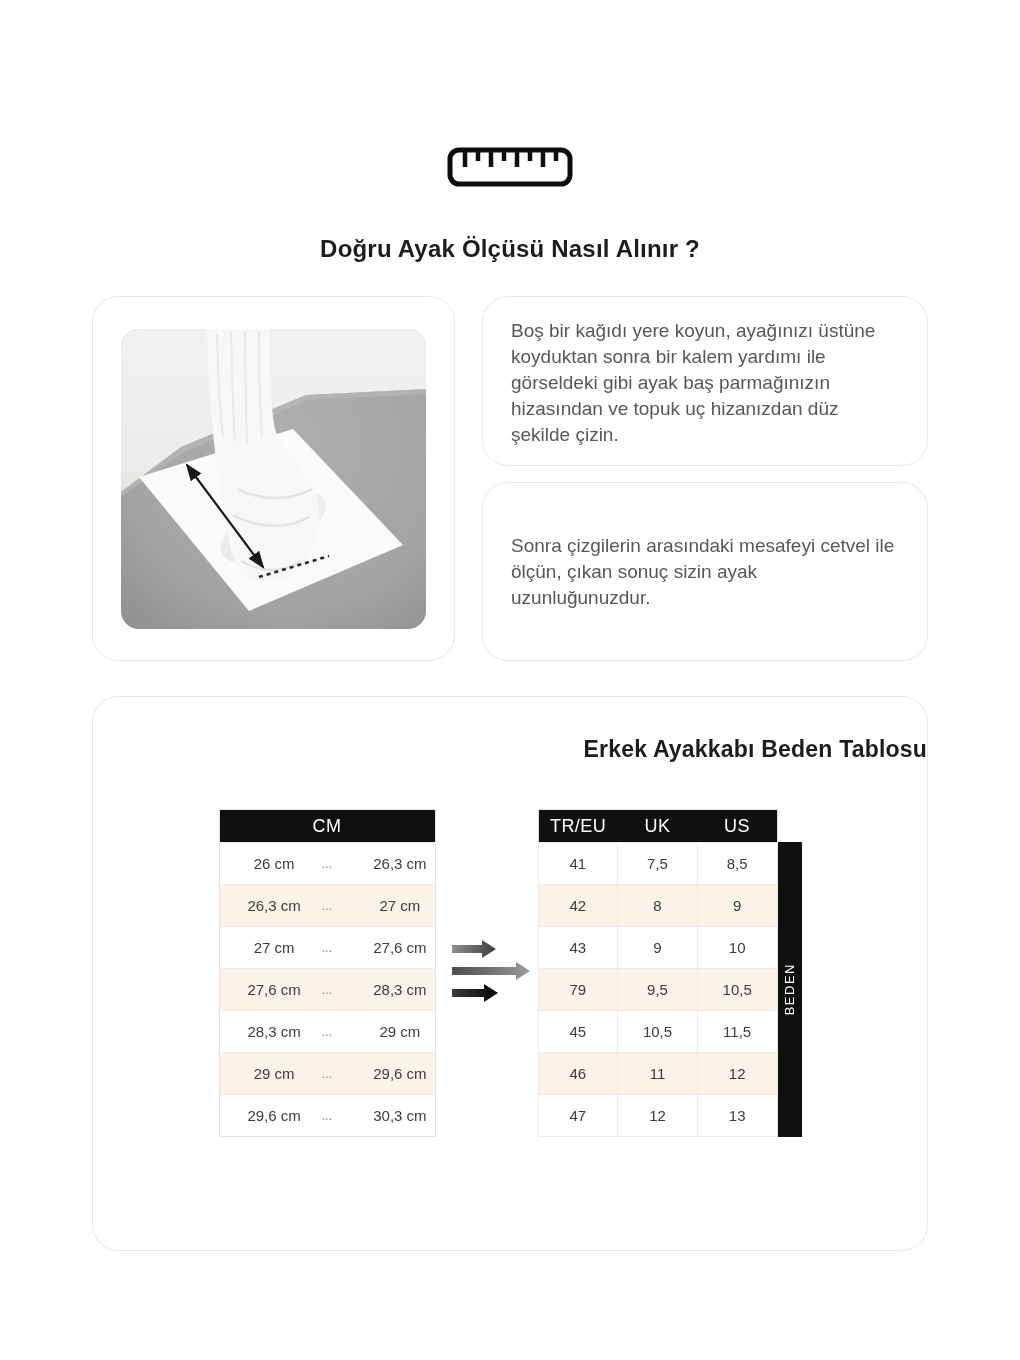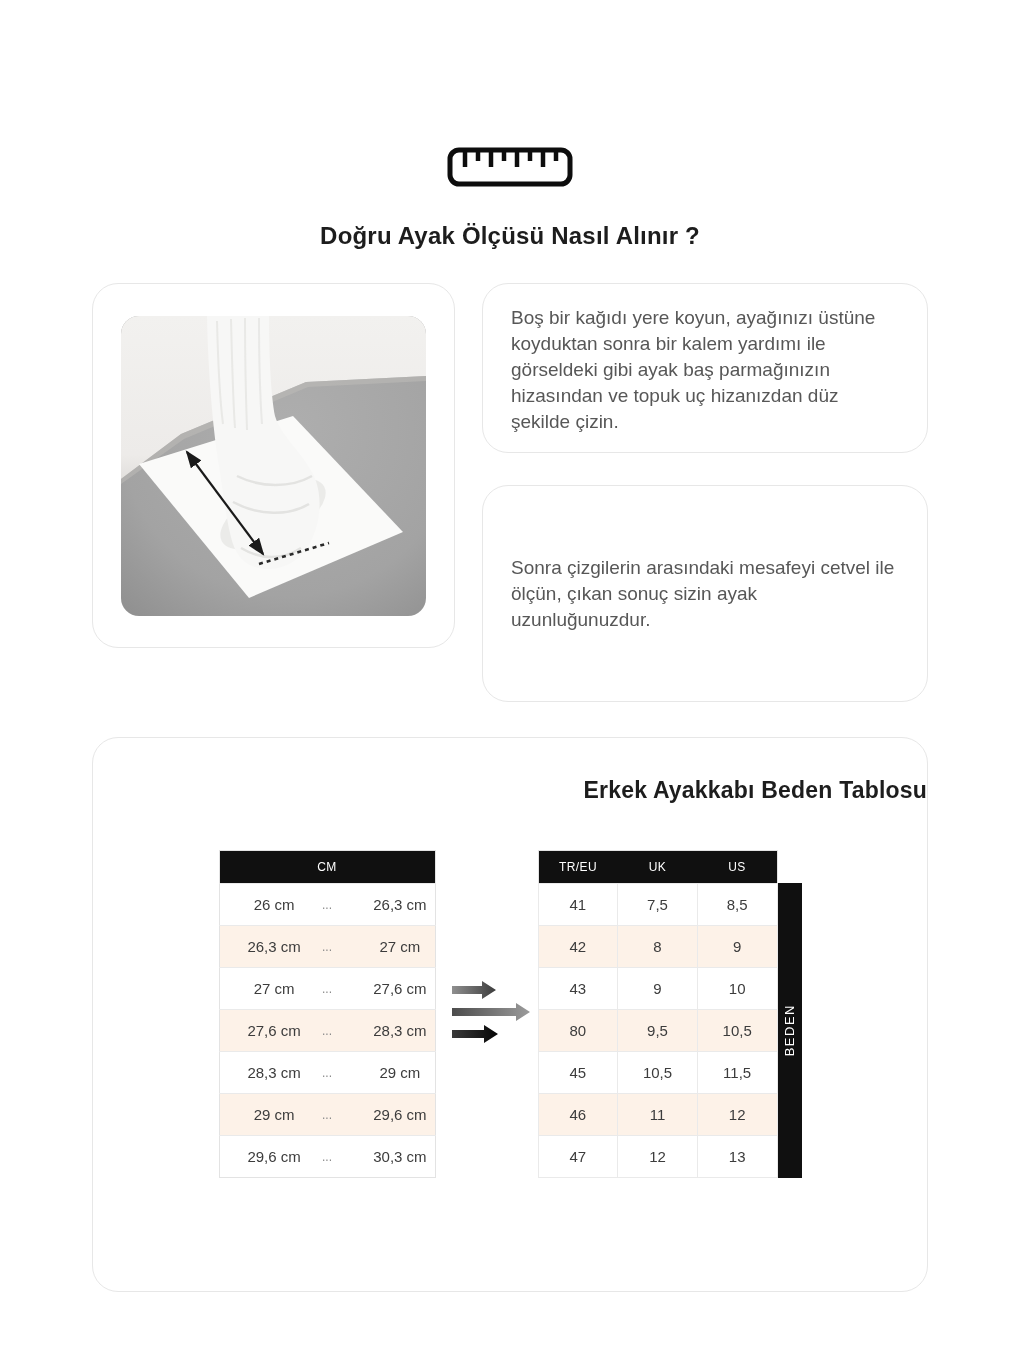--- a/index.html
+++ b/index.html
@@ -14,48 +14,48 @@
   *{margin:0;padding:0;box-sizing:border-box;}
   html,body{background:#ffffff;}
   body{
     width:1020px;height:1360px;overflow:hidden;position:relative;
     font-family:"Liberation Sans", sans-serif;
   }
   
   .ruler-wrap{display:flex;justify-content:center;padding-top:147px;}
   .page-title{
     text-align:center;font-size:24px;font-weight:700;color:var(--text-primary);
-    margin-top:35px;letter-spacing:.2px;
+    margin-top:48px;letter-spacing:.2px;
   }
   
   .top-section{display:flex;gap:27px;margin:33px 92px 0;}
   .card{
     border:1px solid var(--border-card);border-radius:26px;background:#fff;
   }
   .photo-card{
     width:363px;height:365px;flex:0 0 auto;
     display:flex;align-items:center;justify-content:center;
   }
   .photo-frame{width:305px;height:300px;border-radius:18px;overflow:hidden;line-height:0;}
-  .right-col{flex:1;display:flex;flex-direction:column;gap:32px;}
+  .right-col{flex:1;display:flex;flex-direction:column;gap:16px;}
   .text-card{
     padding:21px 28px;color:var(--text-body);font-size:19px;line-height:26px;
   }
   .text-card.first{height:170px;}
-  .text-card.second{height:217px;display:flex;align-items:center;padding-top:0;padding-bottom:0;}
+  .text-card.second{height:179px;display:flex;align-items:center;padding-top:0;padding-bottom:0;}
   
   .chart-card{margin:35px 92px 0;height:555px;}
   .chart-title{
     text-align:right;font-size:23px;font-weight:700;color:var(--text-primary);
     padding-top:39px;letter-spacing:.2px;
   }
   .tables-row{display:flex;justify-content:center;align-items:flex-start;margin-top:46px;}
   table{border-collapse:collapse;font-size:15px;color:var(--text-table);}
   th{
-    background:var(--header-bg);color:#ffffff;font-weight:500;font-size:12px;
+    background:var(--header-bg);color:#ffffff;font-weight:500;font-size:18px;
     height:33px;letter-spacing:.4px;
   }
   td{height:42px;text-align:center;font-weight:500;}
   .cm-table{width:217px;border:1px solid var(--border-light);}
   .cm-table td{border-top:1px solid #eaeaea;}
   .cm-table td.sep{color:#8a8a8a;font-size:12px;width:17%;}
   .cm-table td:first-child,.cm-table td:last-child{width:41.5%;padding-left:20px;}
   tr.alt td{background:var(--row-alt);}
   .arrows-block{margin:130px 8px 0 16px;line-height:0;}
   .size-group{display:flex;align-items:flex-start;}
@@ -248,21 +248,21 @@
               <td>42</td>
               <td>8</td>
               <td>9</td>
             </tr>
             <tr>
               <td>43</td>
               <td>9</td>
               <td>10</td>
             </tr>
             <tr class="alt">
-              <td>80</td>
+              <td>79</td>
               <td>9,5</td>
               <td>10,5</td>
             </tr>
             <tr>
               <td>45</td>
               <td>10,5</td>
               <td>11,5</td>
             </tr>
             <tr class="alt">
               <td>46</td>

